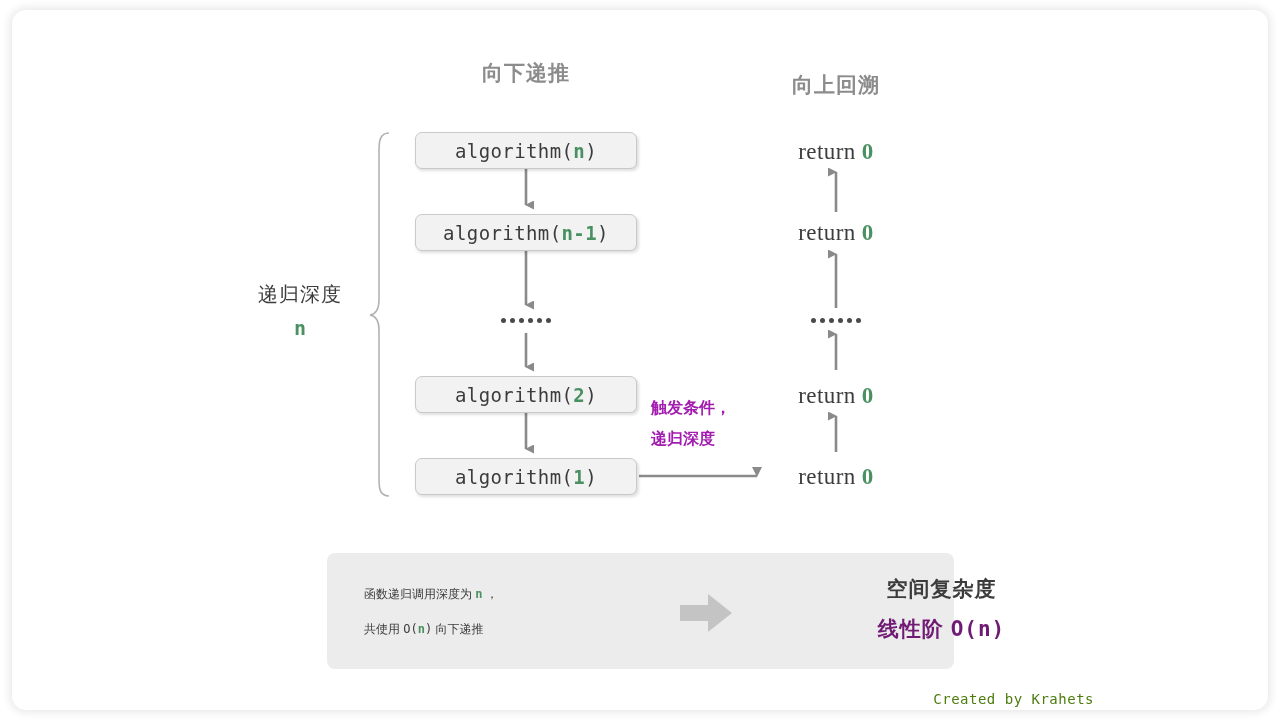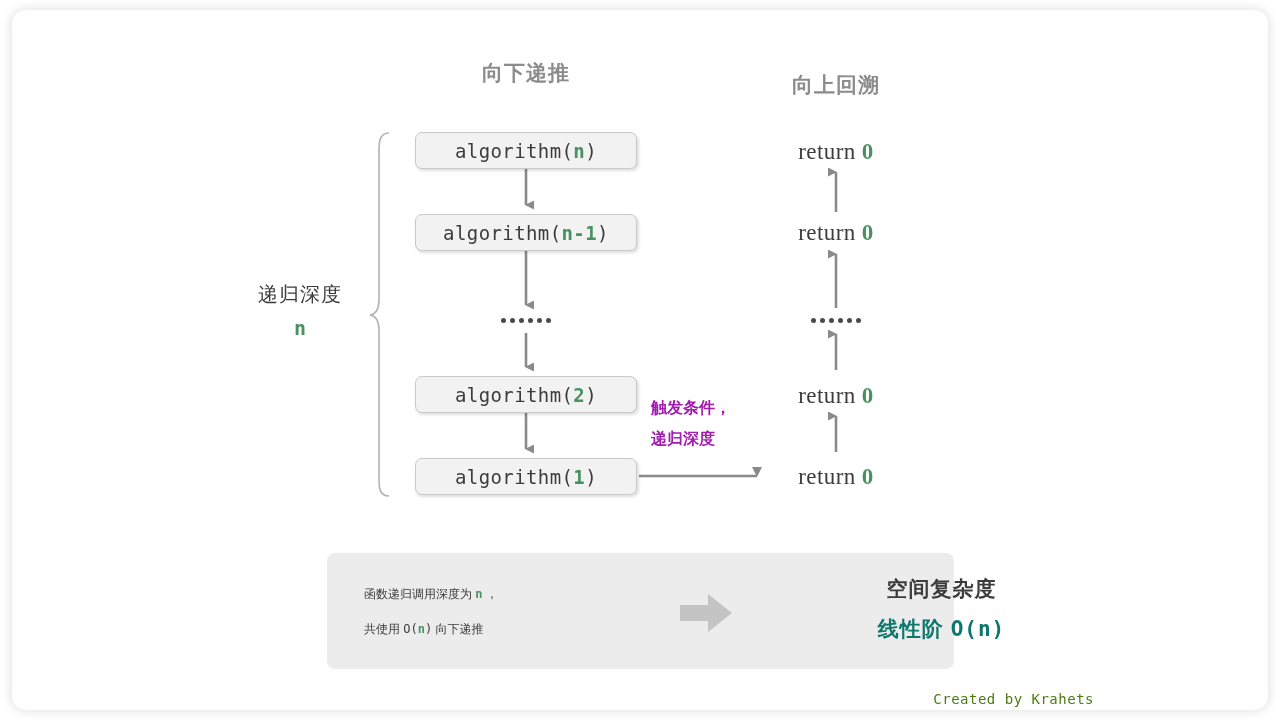--- a/index.html
+++ b/index.html
@@ -192,21 +192,21 @@
     font-size: 21px;
     font-weight: bold;
     color: #3c3c3c;
     letter-spacing: 1px;
   }
   #summary-right .value {
     display: block;
     margin-top: 12px;
     font-size: 21px;
     font-weight: bold;
-    color: #0f766e;
+    color: #701a75;
     letter-spacing: 1px;
   }
   #summary-right .value .mono {
     font-family: "DejaVu Sans Mono", "Liberation Mono", monospace;
   }
 
   
   #watermark {
     position: absolute;
     right: 30px;

